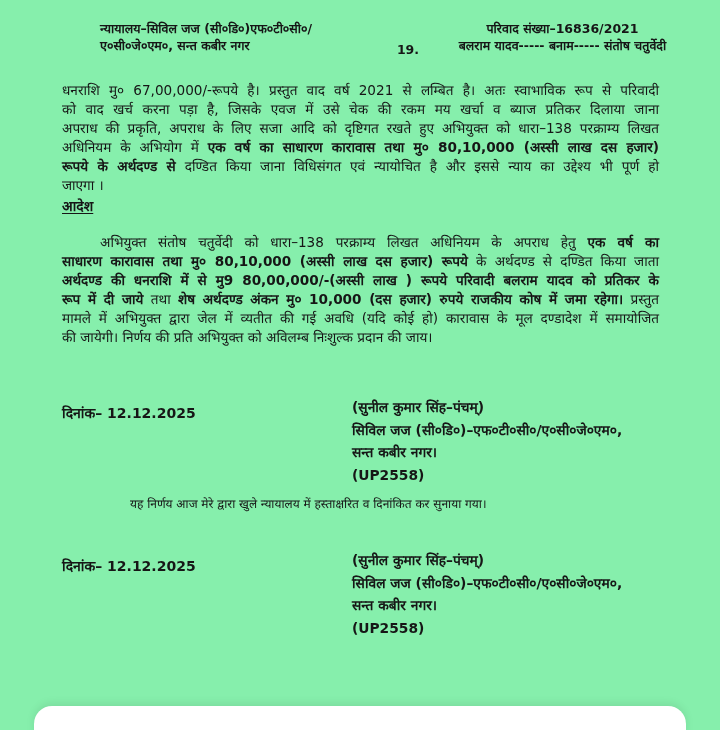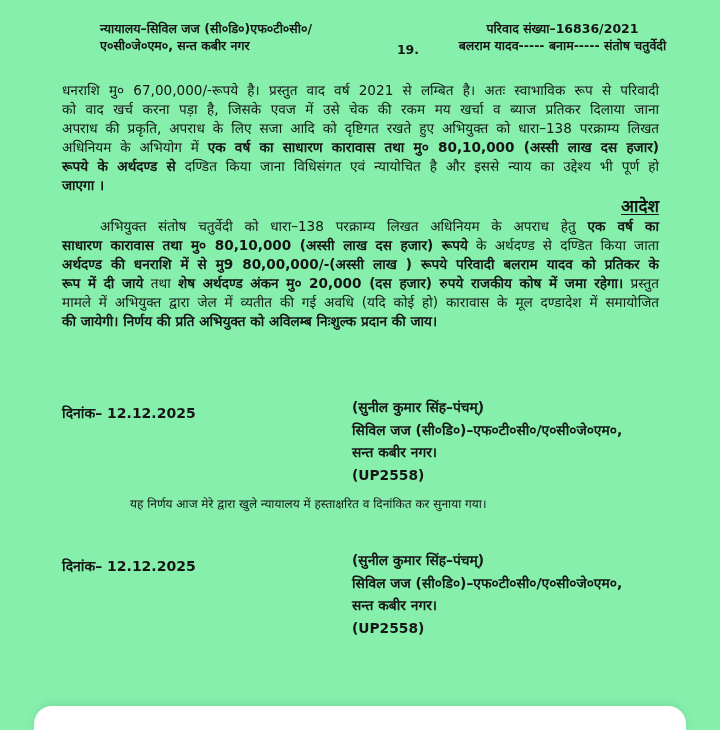--- a/index.html
+++ b/index.html
@@ -25,27 +25,27 @@
     position:absolute;top:42px;left:0;width:720px;text-align:center;
     font-size:12.5px;font-weight:bold;margin-left:48px;
   }
 
   
   .body-text{
     position:absolute;top:81px;left:62px;width:597px;
     font-size:13.6px;line-height:19.1px;
   }
   .tline{text-align:justify;text-align-last:justify;white-space:normal;}
-  .tline.last{text-align-last:left;font-weight:bold;}
+  .tline.last{text-align-last:left;}
   .tline.indent{text-indent:38px;}
   .b{font-weight:bold;}
   .order-heading{
-    text-align:right;font-weight:bold;font-size:17px;
+    text-align:left;font-weight:bold;font-size:14px;
     text-decoration:underline;text-underline-offset:2px;
-    margin:1px 0 1px 0;line-height:19.1px;
+    margin:1px 0 17px 0;line-height:19.1px;
   }
 
   
   .sig-date{
     position:absolute;left:62px;font-size:14px;font-weight:bold;
   }
   .sig-block{
     position:absolute;left:352px;width:362px;text-align:left;
     font-size:13.8px;font-weight:bold;line-height:22.5px;
   }
@@ -90,21 +90,21 @@
         <div class="tline"><span>अपराध की प्रकृति, अपराध के लिए सजा आदि को दृष्टिगत रखते हुए अभियुक्त को धारा–138 परक्राम्य लिखत</span></div>
         <div class="tline"><span>अधिनियम के अभियोग में </span><span class="b">एक वर्ष का साधारण कारावास तथा मु० 80,10,000 (अस्सी लाख दस हजार)</span></div>
         <div class="tline"><span class="b">रूपये के अर्थदण्ड से</span><span> दण्डित किया जाना विधिसंगत एवं न्यायोचित है और इससे न्याय का उद्देश्य भी पूर्ण हो</span></div>
         <div class="tline last"><span>जाएगा ।</span></div>
       </div>
     <div class="order-heading">आदेश</div>
     <div>
         <div class="tline indent"><span>अभियुक्त संतोष चतुर्वेदी को धारा–138 परक्राम्य लिखत अधिनियम के अपराध हेतु </span><span class="b">एक वर्ष का</span></div>
         <div class="tline"><span class="b">साधारण कारावास तथा मु० 80,10,000 (अस्सी लाख दस हजार) रूपये</span><span> के अर्थदण्ड से दण्डित किया जाता</span></div>
         <div class="tline"><span class="b">अर्थदण्ड की धनराशि में से मु9 80,00,000/-(अस्सी लाख ) रूपये परिवादी बलराम यादव को प्रतिकर के</span></div>
-        <div class="tline"><span class="b">रूप में दी जाये</span><span> तथा </span><span class="b">शेष अर्थदण्ड अंकन मु० 20,000 (दस हजार) रुपये राजकीय कोष में जमा रहेगा।</span><span> प्रस्तुत</span></div>
+        <div class="tline"><span class="b">रूप में दी जाये</span><span> तथा </span><span class="b">शेष अर्थदण्ड अंकन मु० 10,000 (दस हजार) रुपये राजकीय कोष में जमा रहेगा।</span><span> प्रस्तुत</span></div>
         <div class="tline"><span>मामले में अभियुक्त द्वारा जेल में व्यतीत की गई अवधि (यदि कोई हो) कारावास के मूल दण्डादेश में समायोजित</span></div>
         <div class="tline last"><span>की जायेगी। निर्णय की प्रति अभियुक्त को अविलम्ब निःशुल्क प्रदान की जाय।</span></div>
       </div>
   </div>
 
   <div class="sig-date sig1-date">दिनांक– 12.12.2025</div>
   <div class="sig-block sig1">
     <div>(सुनील कुमार सिंह–पंचम्)</div>
     <div>सिविल जज (सी०डि०)–एफ०टी०सी०/ए०सी०जे०एम०,</div>
     <div>सन्त कबीर नगर।</div>

